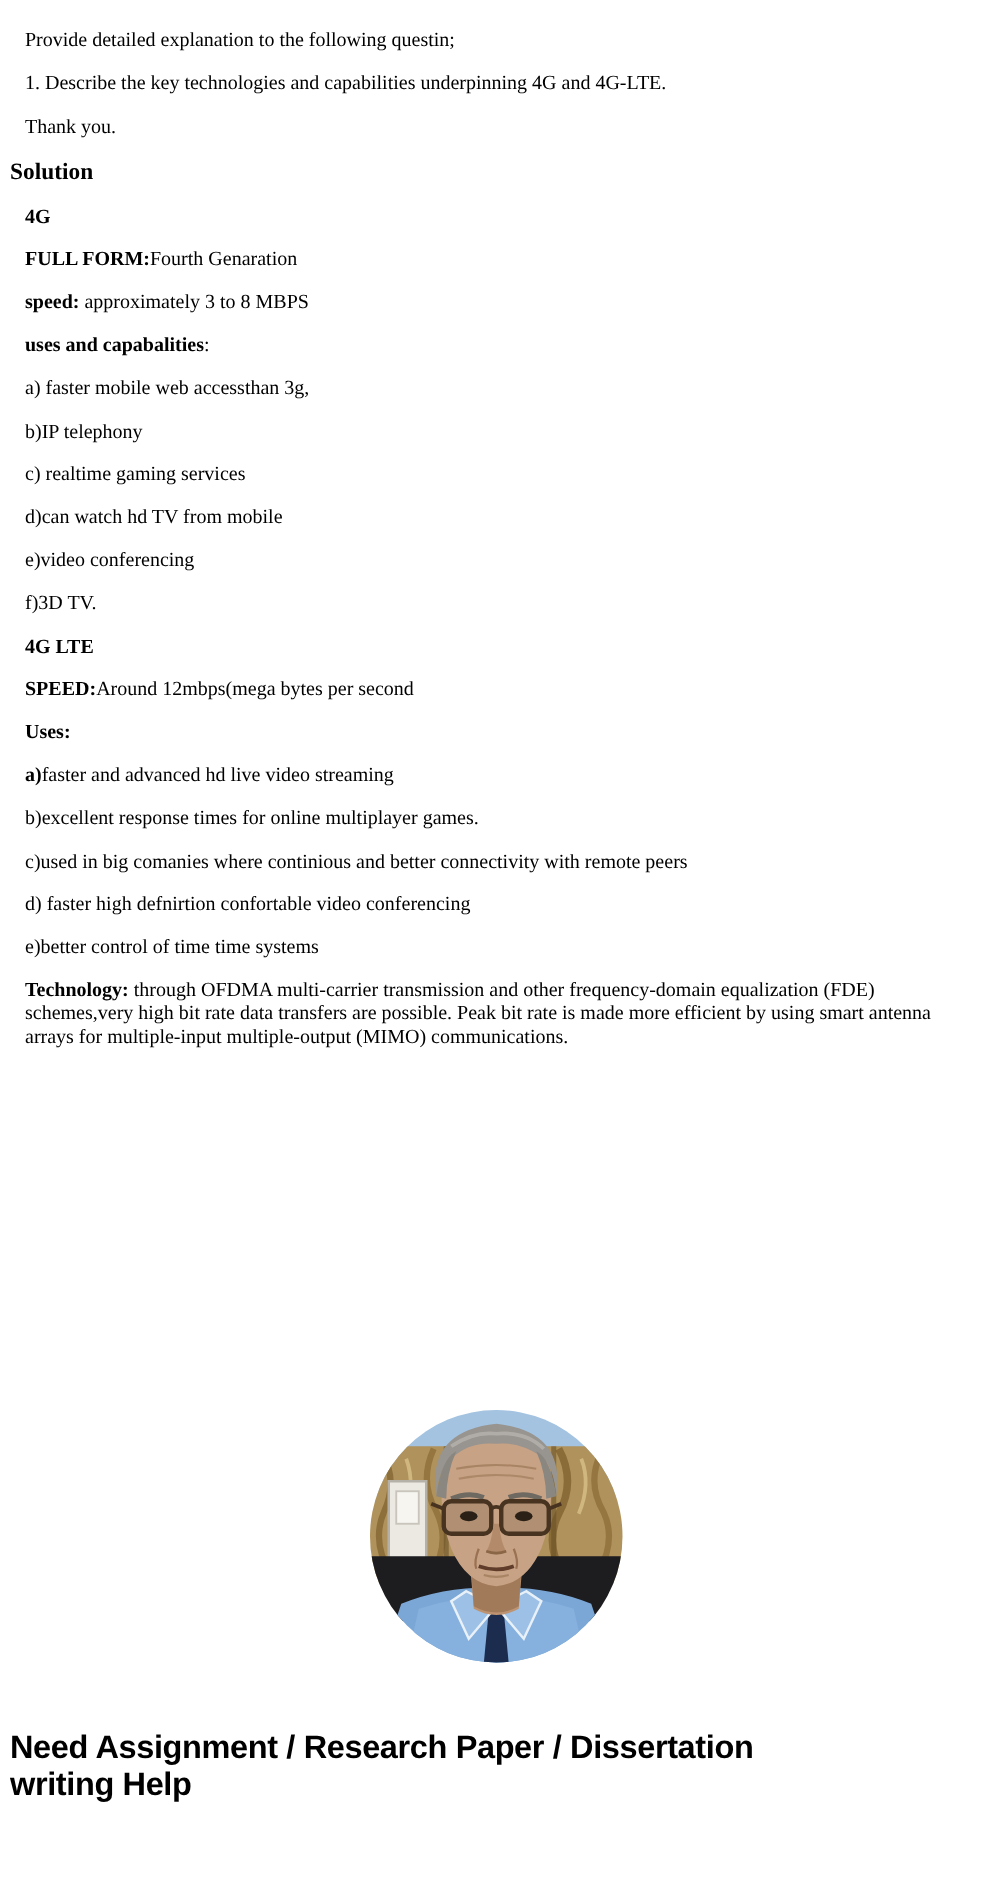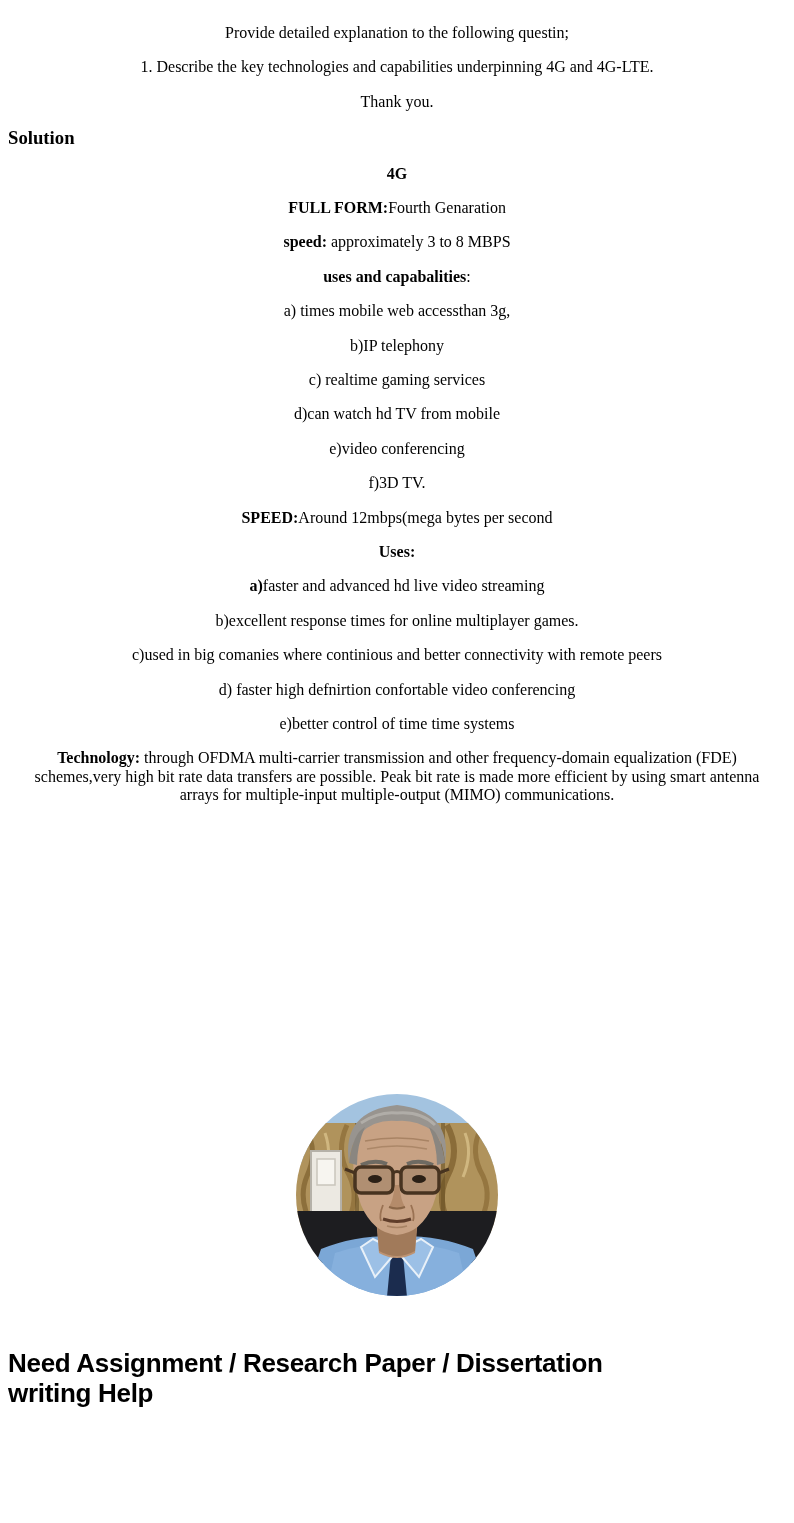--- a/index.html
+++ b/index.html
@@ -8,21 +8,20 @@
   }
   body {
     margin: 8px;
     width: 778px;
     font-family: "Liberation Serif", "DejaVu Serif", serif;
     font-size: 16px;
     line-height: 1.15;
   }
   p {
     margin: 16px 12px;
-    text-align: center;
   }
   h3 {
     font-size: 18.72px;
     margin: 8px 0;
     font-weight: bold;
   }
   strong { font-weight: bold; }
   .avatar-wrap {
     margin: 288px auto 0 auto;
     width: 204px;
@@ -47,27 +46,28 @@
   <p>Provide detailed explanation to the following questin;</p>
   <p>1. Describe the key technologies and capabilities underpinning 4G and 4G-LTE.</p>
   <p>Thank you.</p>
 
   <h3>Solution</h3>
 
   <p><strong>4G</strong></p>
   <p><strong>FULL FORM:</strong><span>Fourth Genaration</span></p>
   <p><strong>speed:</strong><span> approximately 3 to 8 MBPS</span></p>
   <p><strong>uses and capabalities</strong><span>:</span></p>
-  <p>a) times mobile web accessthan 3g,</p>
+  <p>a) faster mobile web accessthan 3g,</p>
   <p>b)IP telephony</p>
   <p>c) realtime gaming services</p>
   <p>d)can watch hd TV from mobile</p>
   <p>e)video conferencing</p>
   <p>f)3D TV.</p>
 
+  <p><strong>4G LTE</strong></p>
   <p><strong>SPEED:</strong><span>Around 12mbps(mega bytes per second</span></p>
   <p><strong>Uses:</strong></p>
   <p><strong>a)</strong><span>faster and advanced hd live video streaming</span></p>
   <p>b)excellent response times for online multiplayer games.</p>
   <p>c)used in big comanies where continious and better connectivity with remote peers</p>
   <p>d) faster high defnirtion confortable video conferencing</p>
   <p>e)better control of time time systems</p>
 
   <p><strong>Technology:</strong><span> through OFDMA multi-carrier transmission and other frequency-domain equalization (FDE) schemes,very high bit rate data transfers are possible. Peak bit rate is made more efficient by using smart antenna arrays for multiple-input multiple-output (MIMO) communications.</span></p>
 </main>

